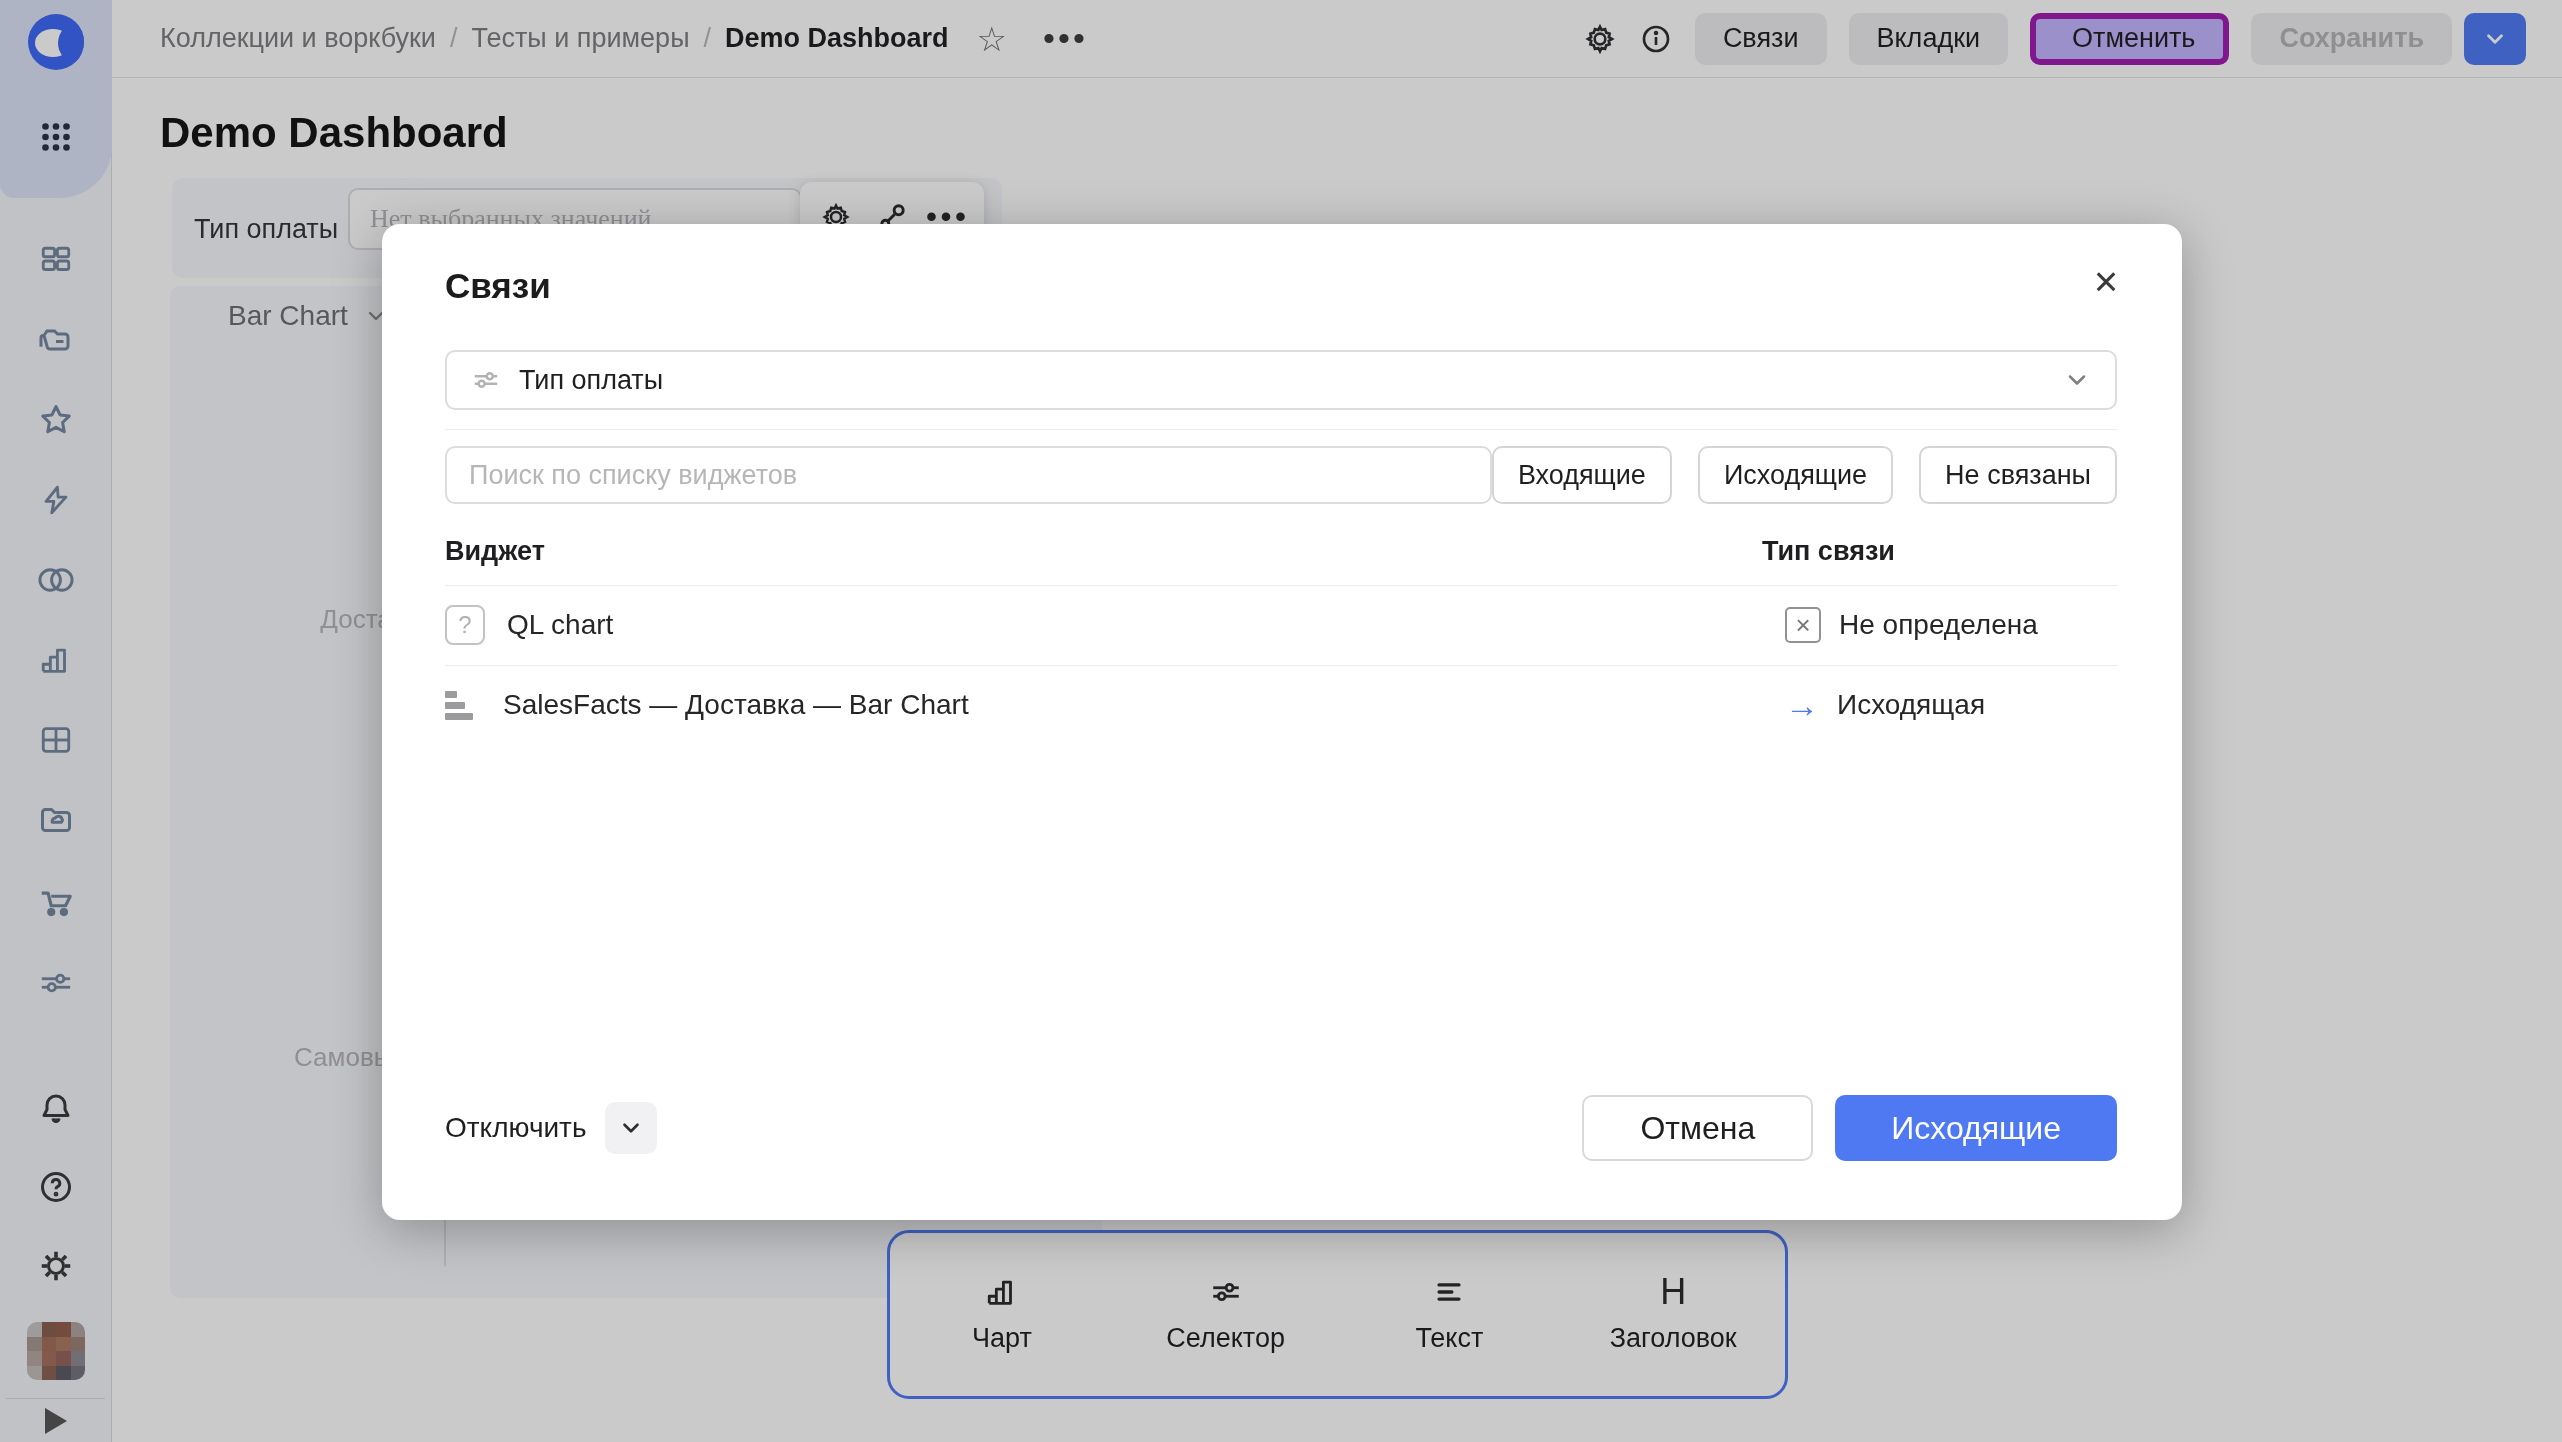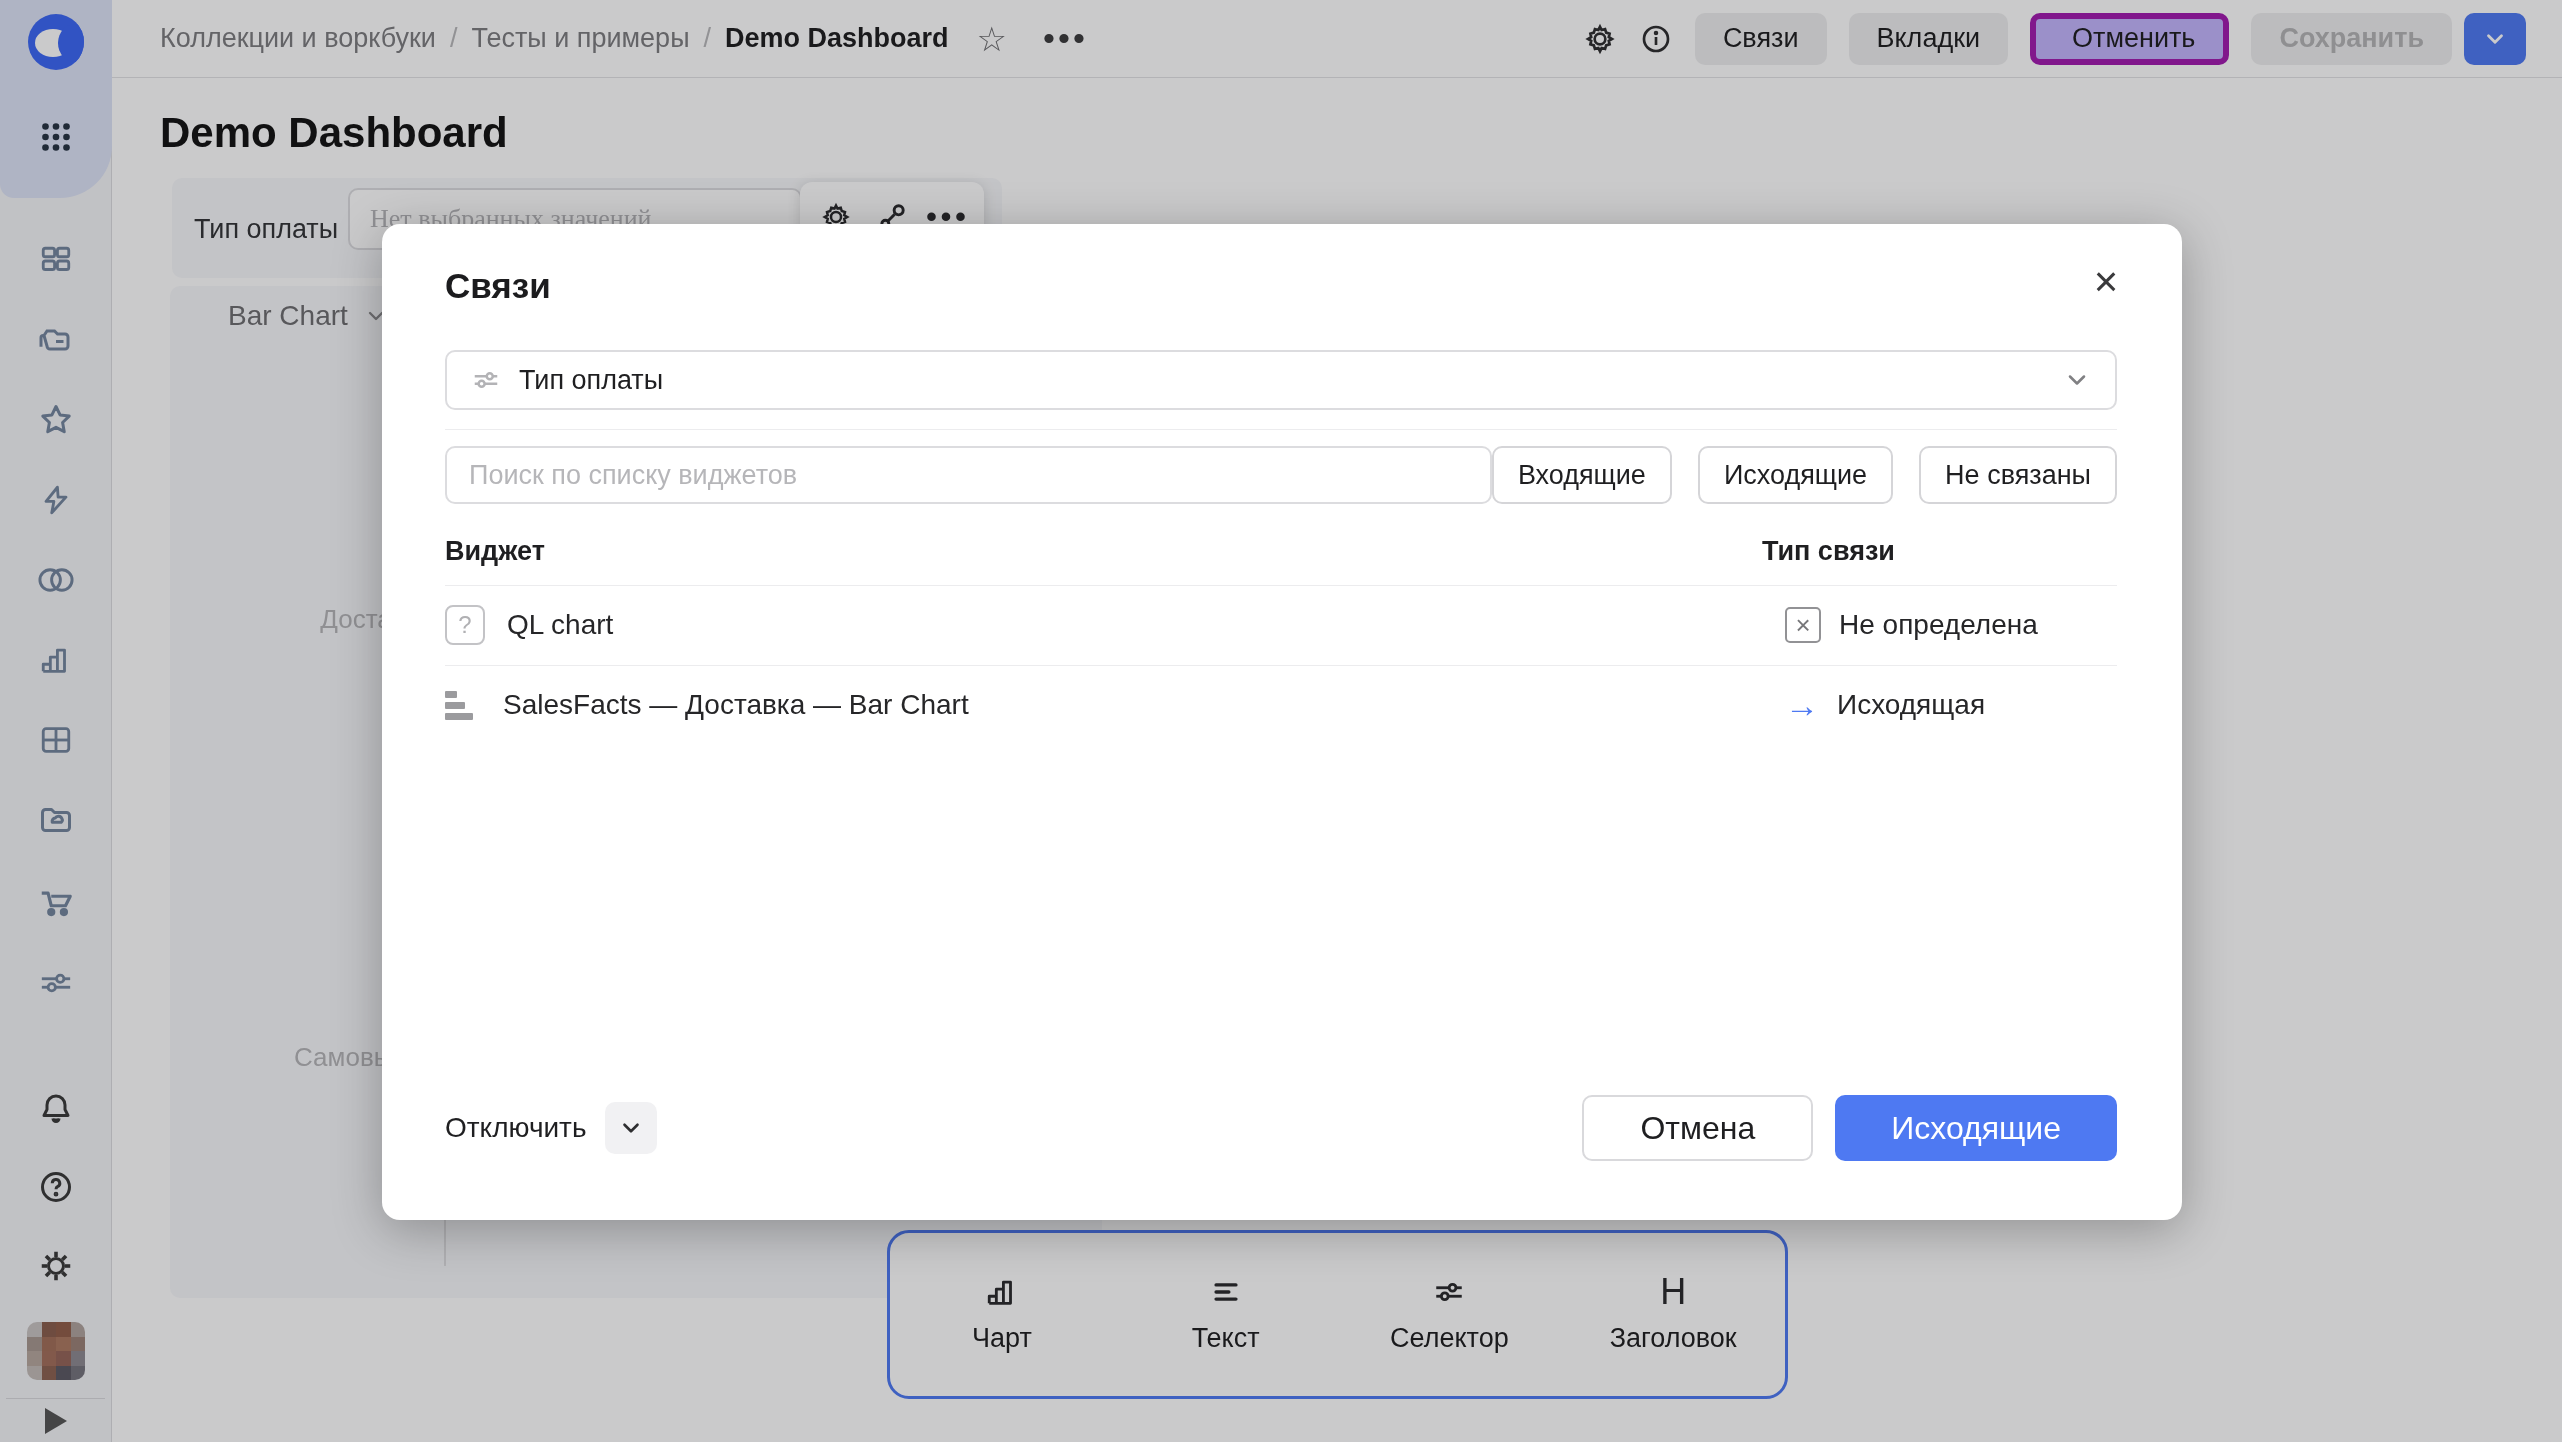--- a/index.html
+++ b/index.html
@@ -407,35 +407,35 @@
 </div>
 
 <div class="bottom-toolbar">
   <div class="tool-item">
     <svg width="34" height="34" viewBox="0 0 24 24" fill="none" stroke="currentColor" stroke-width="2" stroke-linejoin="round">
       <path d="M3 20 v-5 h5 v5 M8 20 v-10 h5 v10 M13 20 v-15 h5 v15 h-15"></path>
     </svg>
     <span class="t-label">Чарт</span>
   </div>
   <div class="tool-item">
-    <svg width="34" height="34" viewBox="0 0 24 24" fill="none" stroke="currentColor" stroke-width="2.4" stroke-linecap="round">
-      <line x1="5" y1="7" x2="19" y2="7"></line>
-        <line x1="5" y1="12" x2="14" y2="12"></line>
-        <line x1="5" y1="17" x2="19" y2="17"></line>
-    </svg>
-    <span class="t-label">Текст</span>
-  </div>
-  <div class="tool-item">
     <svg width="36" height="34" viewBox="0 0 24 24" fill="none" stroke="currentColor" stroke-width="2">
       <line x1="3" y1="9" x2="21" y2="9"></line>
         <circle cx="14.5" cy="9" r="2.4" fill="#fff"></circle>
       <line x1="3" y1="15" x2="21" y2="15"></line>
         <circle cx="9" cy="15" r="2.4" fill="#fff"></circle>
     </svg>
     <span class="t-label">Селектор</span>
+  </div>
+  <div class="tool-item">
+    <svg width="34" height="34" viewBox="0 0 24 24" fill="none" stroke="currentColor" stroke-width="2.4" stroke-linecap="round">
+      <line x1="5" y1="7" x2="19" y2="7"></line>
+        <line x1="5" y1="12" x2="14" y2="12"></line>
+        <line x1="5" y1="17" x2="19" y2="17"></line>
+    </svg>
+    <span class="t-label">Текст</span>
   </div>
   <div class="tool-item">
     <span class="t-h">H</span>
     <span class="t-label">Заголовок</span>
   </div>
 </div>
 
 <div class="veil"></div>
 
 <div class="modal">

